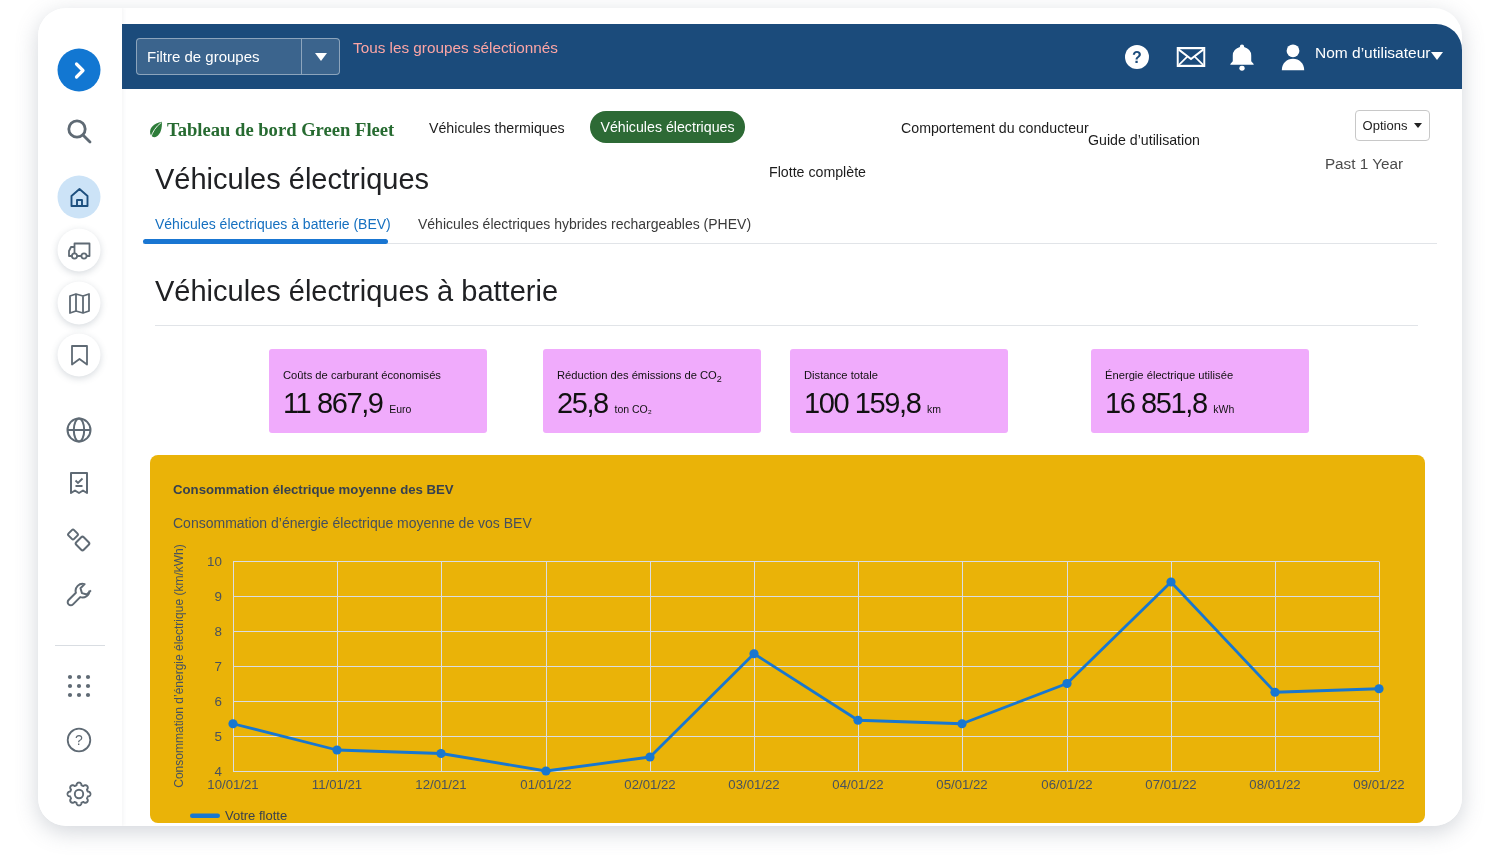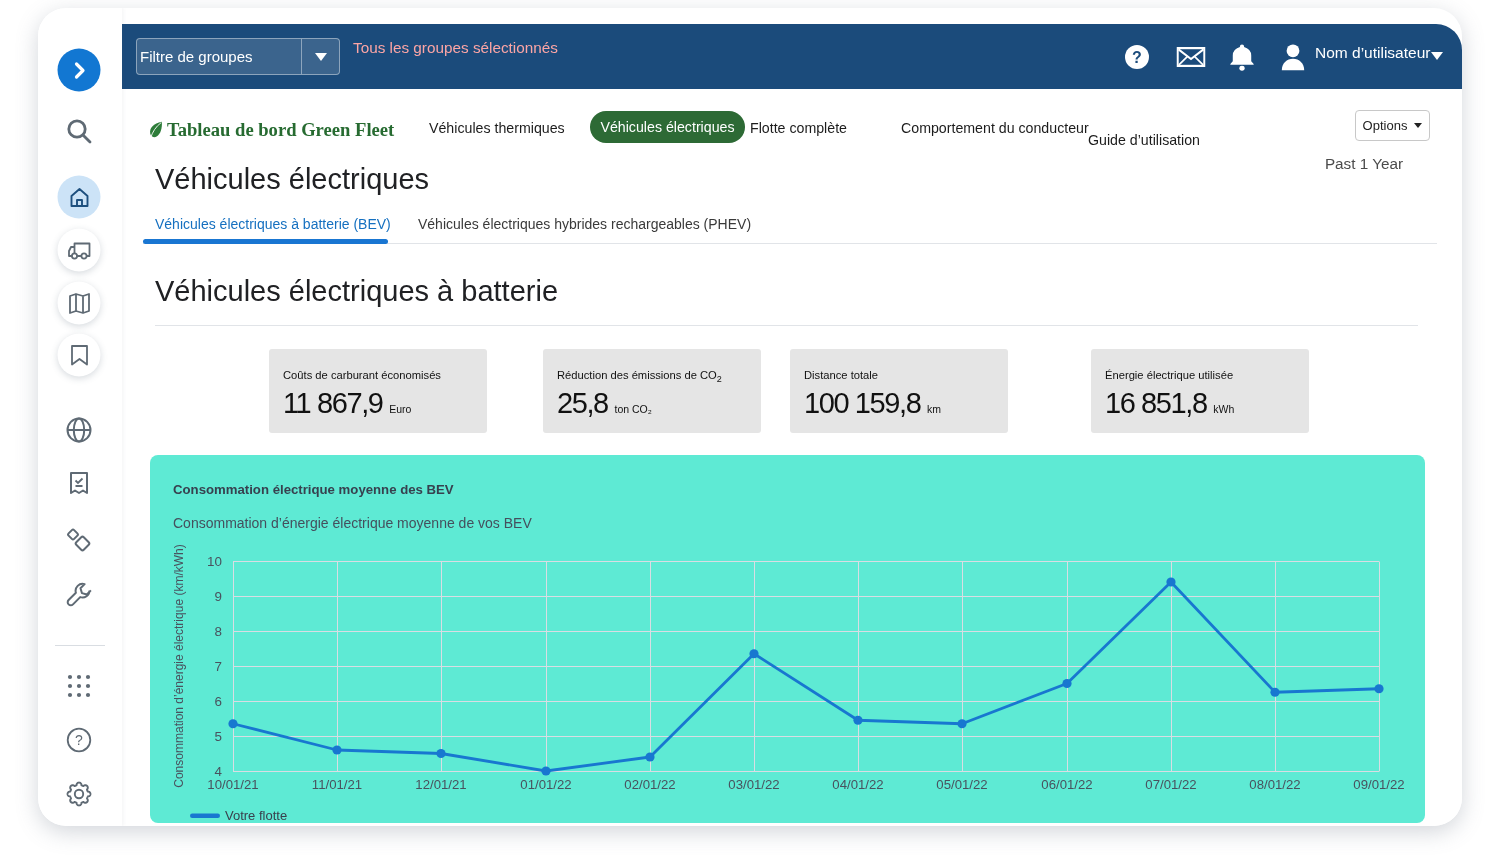--- a/index.html
+++ b/index.html
@@ -19,21 +19,21 @@
   .sb-item { position:absolute; transform:translate(-50%,-50%); left:41px; }
   .circ { width:43px; height:43px; border-radius:50%; background:#fff;
     box-shadow:0 2px 7px rgba(70,85,105,0.22); display:flex; align-items:center; justify-content:center; }
   .circ.blue { background:#1277d2; box-shadow:none; }
   .circ.lblue { background:#cce3f7; box-shadow:none; }
 
   
   .filterbox { position:absolute; left:14px; top:14px; width:204px; height:37px;
     background:rgba(255,255,255,0.14); border:1px solid rgba(255,255,255,0.42);
     border-radius:4px; color:#fff; font-size:15px; display:flex; align-items:center; }
-  .filterbox .txt { padding-left:3px; flex:1; }
+  .filterbox .txt { padding-left:10px; flex:1; }
   .filterbox .sep { width:1px; height:100%; background:rgba(255,255,255,0.42); }
   .filterbox .arr { width:37px; display:flex; align-items:center; justify-content:center; }
   .caret { width:0; height:0; border-left:6px solid transparent; border-right:6px solid transparent; border-top:8px solid #fff; }
   .tb-label { position:absolute; left:231px; top:0; height:47px; display:flex; align-items:center;
     color:#fca5a5; font-size:15.3px; }
   .tb-ico { position:absolute; top:50%; transform:translate(-50%,-50%); }
   .tb-user { position:absolute; left:1193px; top:0; height:57px; display:flex; align-items:center;
     color:#fff; font-size:15.5px; }
 
   
@@ -51,28 +51,28 @@
   .h1 { position:absolute; left:33px; top:74px; font-size:29px; color:#202124; }
   .tab1 { position:absolute; left:33px; top:127px; font-size:14px; color:#1570c0; white-space:nowrap; }
   .tabul { position:absolute; left:21px; top:150px; width:245px; height:5px; background:#1976d2; border-radius:3px; }
   .tab2 { position:absolute; left:296px; top:127px; font-size:14px; color:#3a3a3a; white-space:nowrap; }
   .hair1 { position:absolute; left:21px; top:154px; width:1294px; height:1px; background:#e1e4e8; }
 
   .h2 { position:absolute; left:33px; top:186px; font-size:29px; color:#202124; }
   .hair2 { position:absolute; left:33px; top:236px; width:1263px; height:1px; background:#e1e4e8; }
 
   
-  .card { position:absolute; top:260px; width:218px; height:84px; background:#e5e5e5; border-radius:3px; }
+  .card { position:absolute; top:260px; width:218px; height:84px; background:#f0abfc; border-radius:3px; }
   .card .lab { position:absolute; left:14px; top:20px; font-size:11.2px; color:#111; }
   .card .val { position:absolute; left:14px; top:38px; font-size:29px; color:#111; letter-spacing:-1.4px; }
   .card .un { font-size:10.5px; letter-spacing:0; }
 
   
   .chartcard { position:absolute; left:28px; top:366px; width:1275px; height:368px;
-    background:#5eead4; border-radius:8px; }
+    background:#eab308; border-radius:8px; }
   .ct1 { position:absolute; left:23px; top:27px; font-size:13.2px; font-weight:bold; color:#37414f; }
   .ct2 { position:absolute; left:23px; top:60px; font-size:14px; color:#454f5d; }
 </style>
 </head>
 <body>
 <div class="shell">
 
   <div class="topbar">
     <div class="filterbox">
         <span class="txt">Filtre de groupes</span>
@@ -211,21 +211,21 @@
   <div class="content">
     <div class="brand">
       <svg width="16" height="18" viewBox="0 0 16 18" style="margin-right:3px;">
           <path d="M13.8 0.8 C5.5 2.6 1.2 7.2 2.2 12.4 C2.9 15.8 6.2 17 8.6 15.6 C12.6 13.2 14.4 7 13.8 0.8 Z" fill="#2e7d3a"></path>
           <path d="M2.6 17.2 C4.2 11.2 8 5.4 13.2 1.6" fill="none" stroke="#fff" stroke-width="0.9"></path>
         </svg>
       Tableau de bord Green Fleet
     </div>
     <div class="navit" style="left:307px;">Véhicules thermiques</div>
     <div class="pill">Véhicules électriques</div>
-    <div class="navit" style="left:628px;">Flotte complète</div>
+    <div class="navit" style="left:647px;margin-top:44px;">Flotte complète</div>
     <div class="navit" style="left:779px;">Comportement du conducteur</div>
     <div class="navit" style="left:966px;margin-top:12px;">Guide d’utilisation</div>
     <div class="optbtn">Options <span class="c"></span></div>
     <div class="past">Past 1 Year</div>
 
     <div class="h1">Véhicules électriques</div>
     <div class="tab1">Véhicules électriques à batterie (BEV)</div>
     <div class="tab2">Véhicules électriques hybrides rechargeables (PHEV)</div>
     <div class="hair1"></div>
     <div class="tabul"></div>

